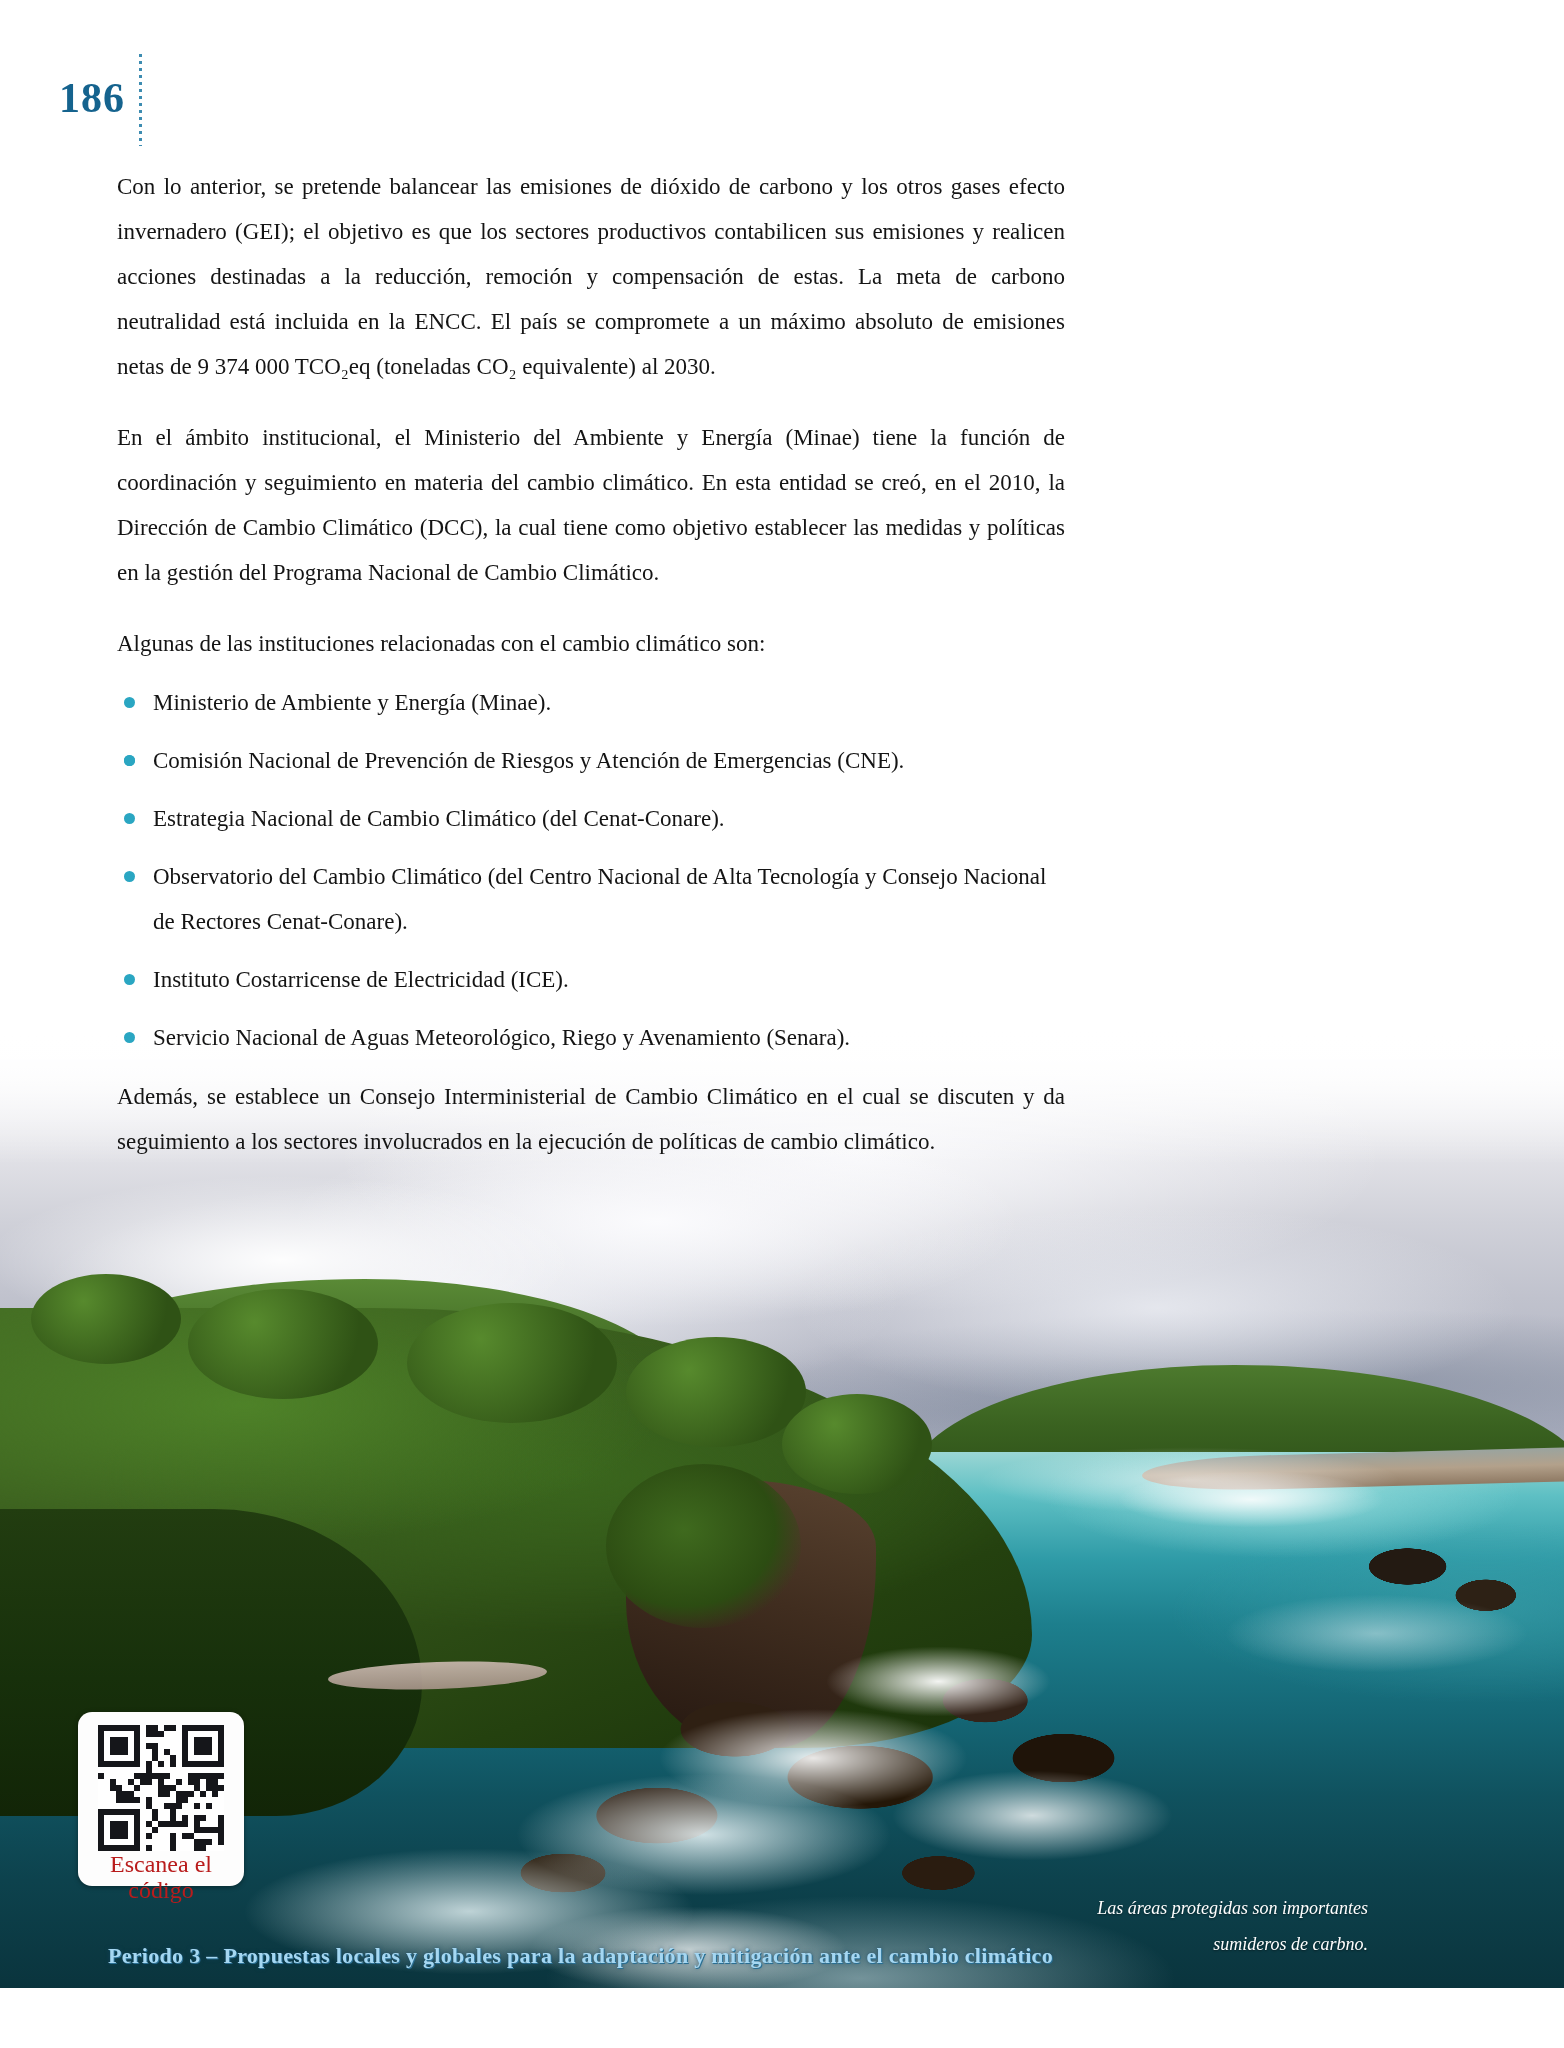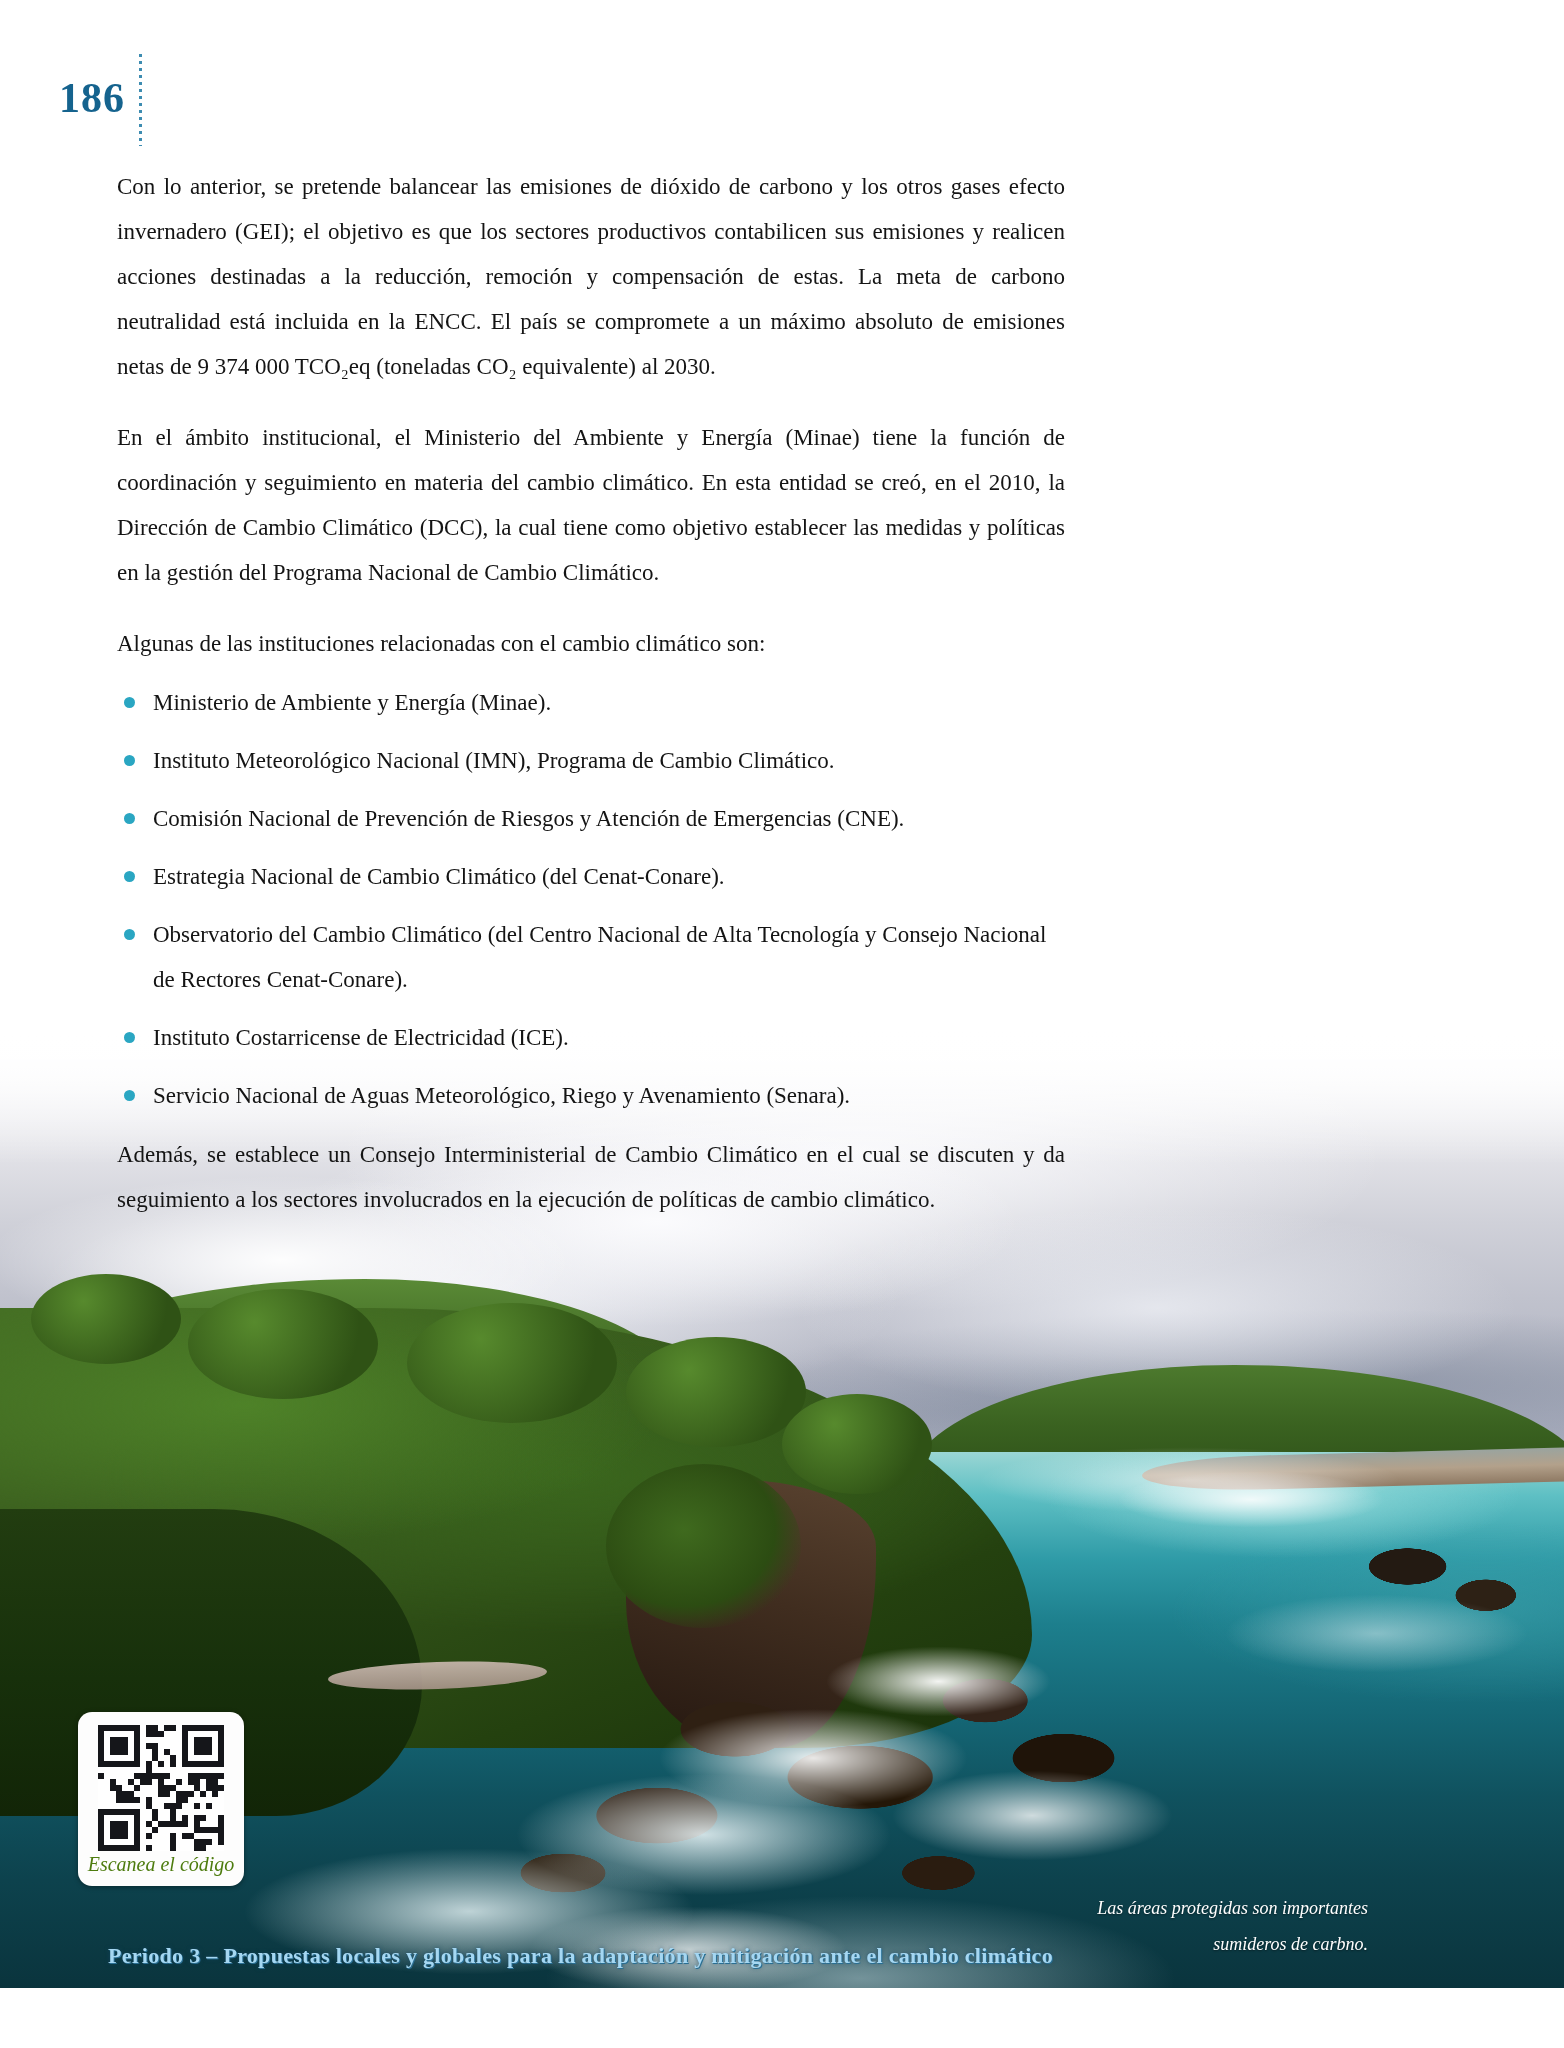--- a/index.html
+++ b/index.html
@@ -89,21 +89,21 @@
     radial-gradient(ellipse 280px 44px at 76% 47%,rgba(255,255,255,.55),transparent 75%),
     radial-gradient(ellipse 210px 54px at 88% 63%,rgba(230,245,248,.5),transparent 72%),
     radial-gradient(ellipse 420px 110px at 55% 99%,rgba(220,240,245,.5),transparent 75%);}
   .top-fade{inset:0;background:linear-gradient(180deg,#ffffff 0%,rgba(255,255,255,.92) 3%,
     rgba(255,255,255,.55) 8%,rgba(255,255,255,0) 14%);pointer-events:none;}
 
   
   .qr-card{position:absolute;left:78px;top:682px;width:166px;height:174px;background:#fdfdfd;
     border-radius:14px;box-shadow:0 1px 5px rgba(0,0,0,.4);z-index:3;text-align:center;}
   .qr-card svg{display:block;margin:13px auto 0 auto;width:126px;height:126px;}
-  .qr-label{font-style:italic;font-size:20px;color:#4d7c0f;line-height:26px;}
+  .qr-label{font-size:24px;color:#b91c1c;line-height:26px;}
 
   
   .photo-caption{position:absolute;right:196px;top:860px;z-index:3;text-align:right;
     color:#ffffff;font-style:italic;font-size:18px;line-height:36px;
     text-shadow:0 1px 2px rgba(0,0,0,.45);}
   .footer-strip{position:absolute;left:108px;top:913px;z-index:3;color:#a5d7f2;
     font-weight:bold;font-size:22px;letter-spacing:.3px;
     text-shadow:1px 1px 0 #2a6f93,0 0 4px rgba(20,70,100,.8);}
 </style>
 </head>
@@ -114,21 +114,21 @@
   <div class="page-number">186</div>
   <div class="dotted-rule"></div>
 
   <main class="content">
     <p>Con lo anterior, se pretende balancear las emisiones de dióxido de carbono y los otros gases efecto invernadero (GEI); el objetivo es que los sectores productivos contabilicen sus emisiones y realicen acciones destinadas a la reducción, remoción y compensación de estas. La meta de carbono neutralidad está incluida en la ENCC. El país se compromete a un máximo absoluto de emisiones netas de 9 374 000 TCO₂eq (toneladas CO₂ equivalente) al 2030.</p>
     <p>En el ámbito institucional, el Ministerio del Ambiente y Energía (Minae) tiene la función de coordinación y seguimiento en materia del cambio climático. En esta entidad se creó, en el 2010, la Dirección de Cambio Climático (DCC), la cual tiene como objetivo establecer las medidas y políticas en la gestión del Programa Nacional de Cambio Climático.</p>
     <p class="lead-in">Algunas de las instituciones relacionadas con el cambio climático son:</p>
 
     <ul class="institutions">
       <li><span class="dot"></span><span>Ministerio de Ambiente y Energía (Minae).</span></li>
-      <li><span class="dot"></span><span>Instituto Meteorológico Nacional (IMN), Programa de Cambio Climático.</span></li>
+      <li><span class="dot"></span></li>
       <li><span class="dot"></span><span>Comisión Nacional de Prevención de Riesgos y Atención de Emergencias (CNE).</span></li>
       <li><span class="dot"></span><span>Estrategia Nacional de Cambio Climático (del Cenat-Conare).</span></li>
       <li><span class="dot"></span><span>Observatorio del Cambio Climático (del Centro Nacional de Alta Tecnología y Consejo Nacional de Rectores Cenat-Conare).</span></li>
       <li><span class="dot"></span><span>Instituto Costarricense de Electricidad (ICE).</span></li>
       <li><span class="dot"></span><span>Servicio Nacional de Aguas Meteorológico, Riego y Avenamiento (Senara).</span></li>
     </ul>
 
     <p class="closing">Además, se establece un Consejo Interministerial de Cambio Climático en el cual se discuten y da seguimiento a los sectores involucrados en la ejecución de políticas de cambio climático.</p>
   </main>
 

